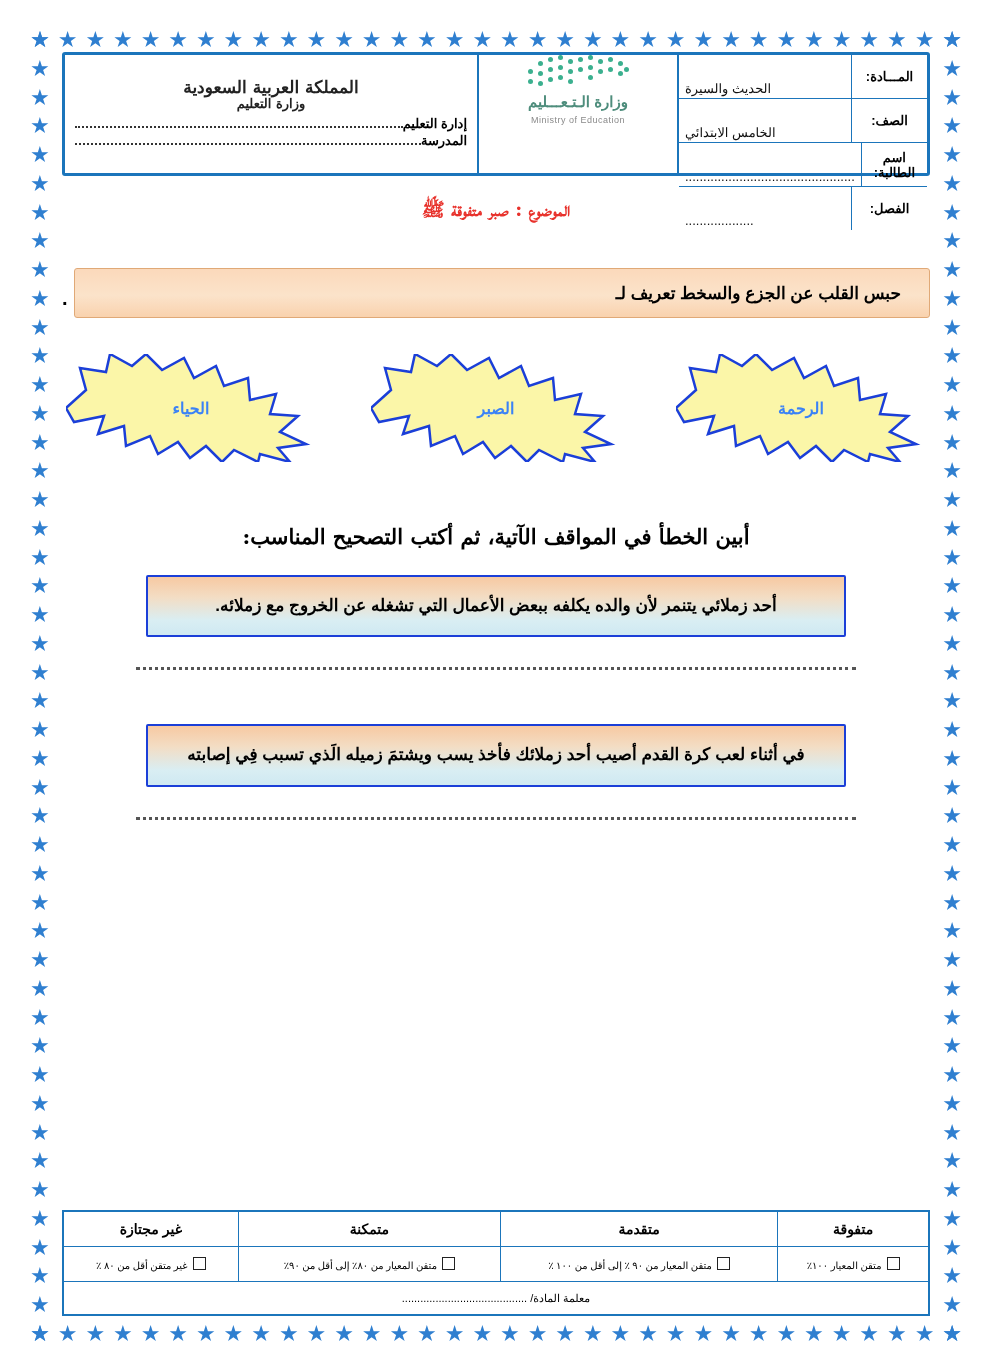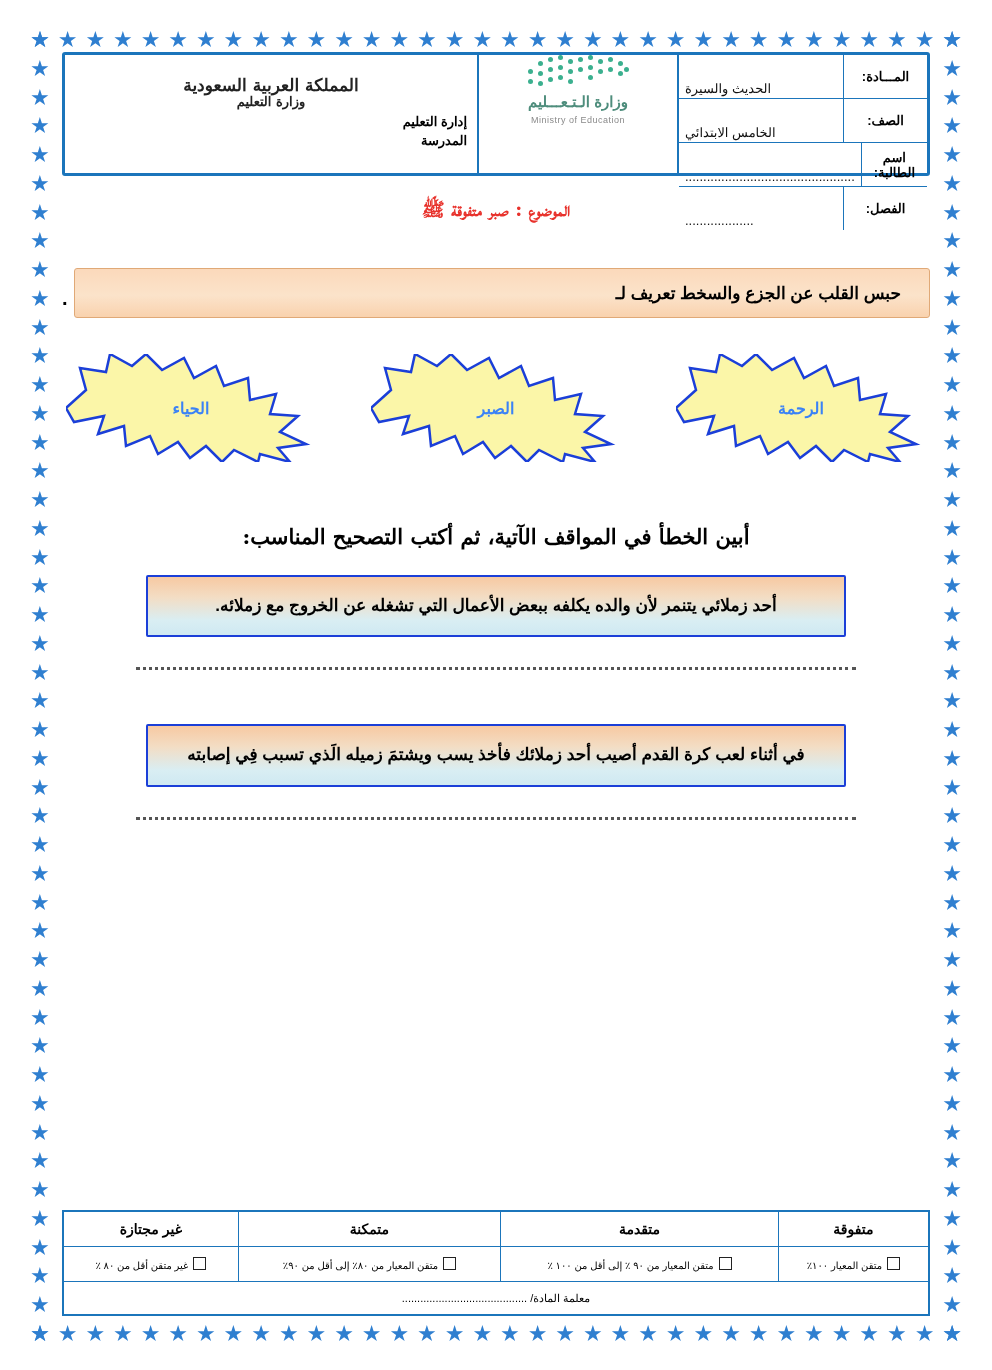--- a/index.html
+++ b/index.html
@@ -73,21 +73,21 @@
   }
   .hdr-info-row {
     display: flex;
     flex-direction: row;
     flex: 1;
     border-bottom: 1px solid #1b75bb;
     align-items: center;
   }
   .hdr-info-row:last-child { border-bottom: none; }
   .hdr-label {
-    width: 84px;
+    width: 76px;
     border-left: 1px solid #1b75bb;
     font-size: 13px;
     font-weight: bold;
     text-align: center;
     padding: 2px 4px;
     box-sizing: border-box;
     height: 100%;
     display: flex;
     align-items: center;
     justify-content: center;
@@ -154,21 +154,21 @@
     line-height: 1.15;
   }
   .ksa-emblem small { display: block; font-size: 13px; }
   .hdr-lines {
     width: 100%;
     font-size: 13px;
     font-weight: bold;
   }
   .hdr-line {
     display: flex;
-    flex-direction: column;
+    flex-direction: row;
     align-items: baseline;
     justify-content: flex-start;
     gap: 0;
     margin: 2px 0;
   }
   .hdr-line .lbl { white-space: nowrap; }
   .dots-fill {
     flex: 1;
     border-bottom: 2px dotted #333;
     height: 10px;
@@ -288,20 +288,21 @@
   }
   .eval-table th {
     font-size: 14px;
     font-weight: bold;
     height: 26px;
   }
   .eval-table td.crit {
     font-size: 10px;
     height: 26px;
     white-space: nowrap;
+    font-family: Liberation Serif, serif;
   }
   .cbox {
     display: inline-block;
     width: 11px;
     height: 11px;
     border: 1px solid #222;
     margin-left: 5px;
     vertical-align: -1px;
   }
   .teacher-row td {

